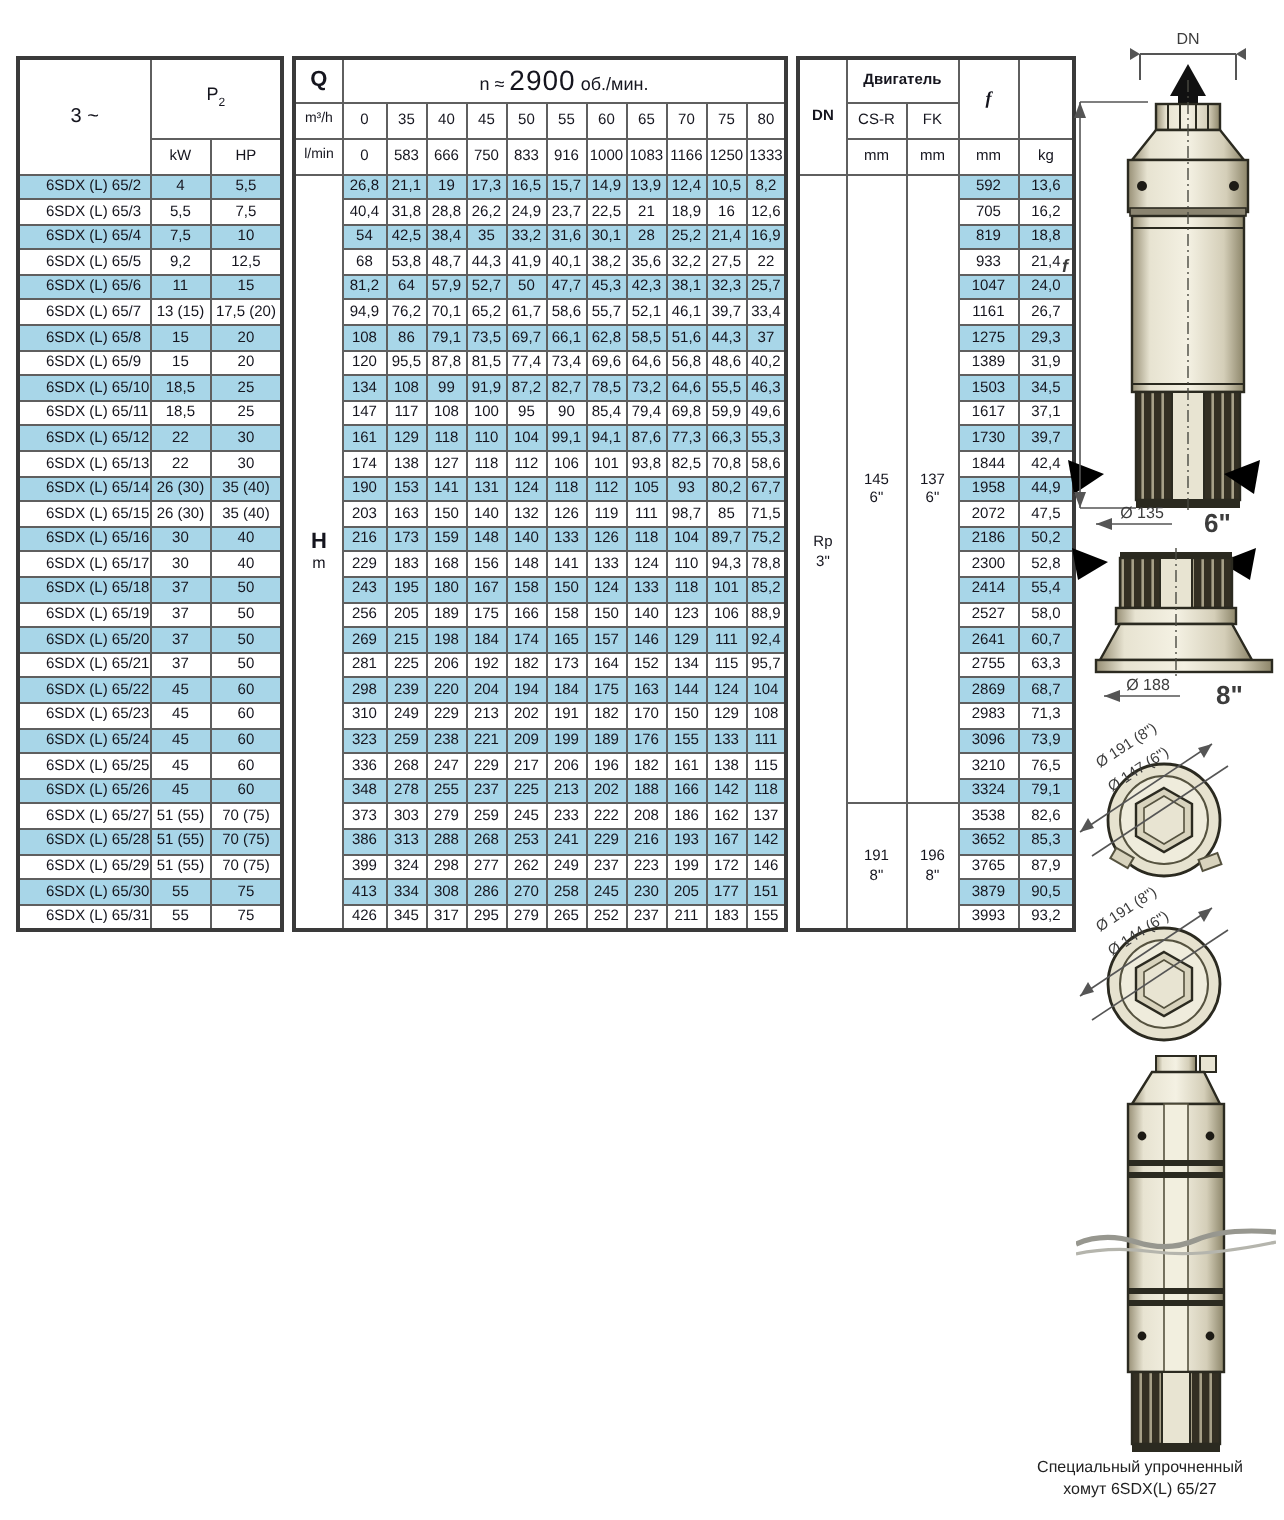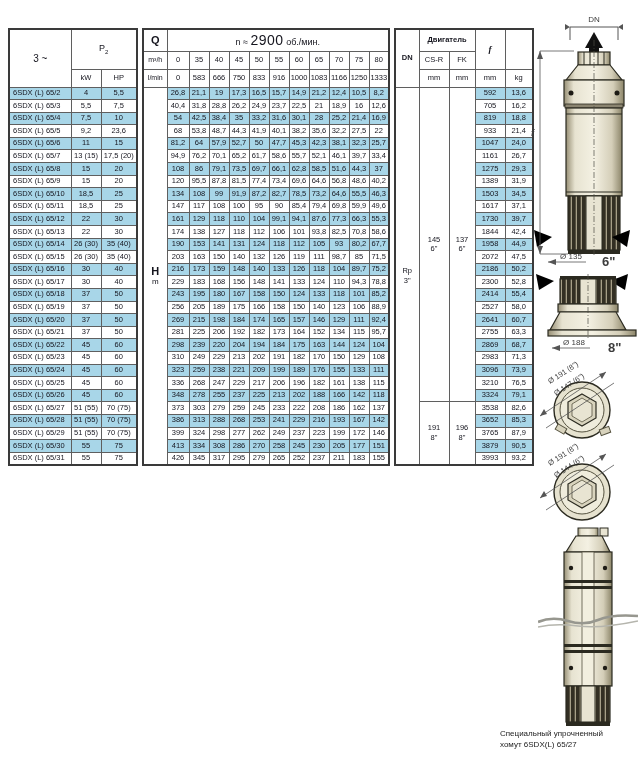--- a/index.html
+++ b/index.html
@@ -5,21 +5,21 @@
   * { margin:0; padding:0; box-sizing:border-box; }
   html,body { width:642px; height:760px; background:#ffffff; font-family:"Liberation Sans", sans-serif; position:relative; overflow:hidden; color:#111; }
   .tables { position:absolute; left:8px; top:28px; display:flex; gap:4px; align-items:flex-start; }
   table { border-collapse:collapse; table-layout:fixed; border:2px solid #3a3a3a; }
   th, td { border:1px solid #5f5f5f; font-size:7.5px; font-weight:normal; text-align:center; padding:0; white-space:nowrap; overflow:hidden; line-height:1.15; color:#15151e; }
   thead th { background:#fff; }
   tbody td { height:12.6px; }
   tr.b td { background:#a8d6e8; }
   tr.w td { background:#ffffff; }
   td.span, td.qbody { background:#ffffff !important; vertical-align:middle; }
-  td.name { text-align:left; padding-left:3px; }
+  td.name { text-align:left; padding-left:13px; }
   
   .t-left thead tr:nth-child(1) th { height:40px; }
   .t-left thead tr:nth-child(2) th { height:18px; }
   .phase { font-size:10px; }
   .p2 { font-size:9px; }
   sub { font-size:6px; }
   
   .t-mid thead tr:nth-child(1) th { height:22px; }
   .t-mid thead tr:nth-child(2) th,
   .t-mid thead tr:nth-child(3) th { height:18px; }
@@ -30,21 +30,21 @@
   .qbody .hl { font-size:11px; font-weight:bold; }
   .qbody .hu { font-size:8px; }
   
   .t-right thead tr:nth-child(1) th { height:22px;font-weight:bold; }
   .t-right thead tr:nth-child(2) th,
   .t-right thead tr:nth-child(3) th { height:18px; }
   .fh i { font-family:"Liberation Serif", serif; font-size:9px; }
   td.span div { line-height:1.3; }
   
   .draw { position:absolute; }
-  .caption { position:absolute; left:500px; top:729px; width:140px; font-size:8px; line-height:1.35; color:#222; }
+  .caption { position:absolute; left:500px; top:729px; width:140px; text-align:center; font-size:8px; line-height:1.35; color:#222; }
   svg text { font-family:"Liberation Sans", sans-serif; fill:#3c3c3c; }
 </style>
 </head>
 <body>
 
 <svg width="0" height="0" style="position:absolute">
   <defs>
     <linearGradient id="bg" x1="0" x2="1" y1="0" y2="0">
       <stop offset="0" stop-color="#978f75"></stop>
         <stop offset="0.16" stop-color="#e7e3d1"></stop>
@@ -89,21 +89,21 @@
           <td>7,5</td>
         </tr>
         <tr class="b">
           <td class="name">6SDX (L) 65/4</td>
           <td>7,5</td>
           <td>10</td>
         </tr>
         <tr class="w">
           <td class="name">6SDX (L) 65/5</td>
           <td>9,2</td>
-          <td>23,6</td>
+          <td>12,5</td>
         </tr>
         <tr class="b">
           <td class="name">6SDX (L) 65/6</td>
           <td>11</td>
           <td>15</td>
         </tr>
         <tr class="w">
           <td class="name">6SDX (L) 65/7</td>
           <td>13 (15)</td>
           <td>17,5 (20)</td>
@@ -286,21 +286,21 @@
             <div class="hl">H</div>
             <div class="hu">m</div>
           </td>
           <td>26,8</td>
           <td>21,1</td>
           <td>19</td>
           <td>17,3</td>
           <td>16,5</td>
           <td>15,7</td>
           <td>14,9</td>
-          <td>21,2</td>
+          <td>13,9</td>
           <td>12,4</td>
           <td>10,5</td>
           <td>8,2</td>
         </tr>
         <tr class="w">
           <td>40,4</td>
           <td>31,8</td>
           <td>28,8</td>
           <td>26,2</td>
           <td>24,9</td>

